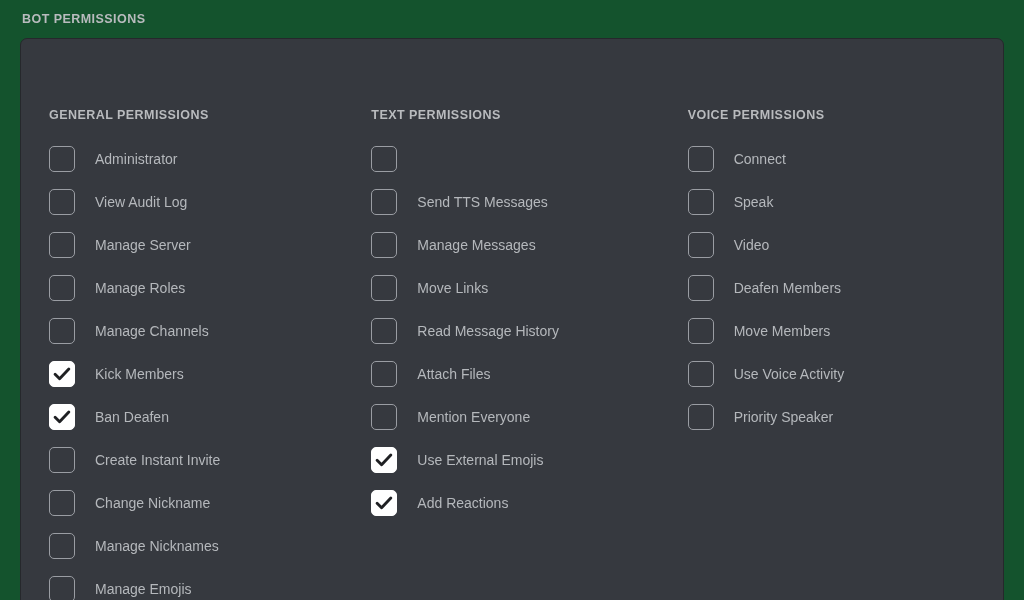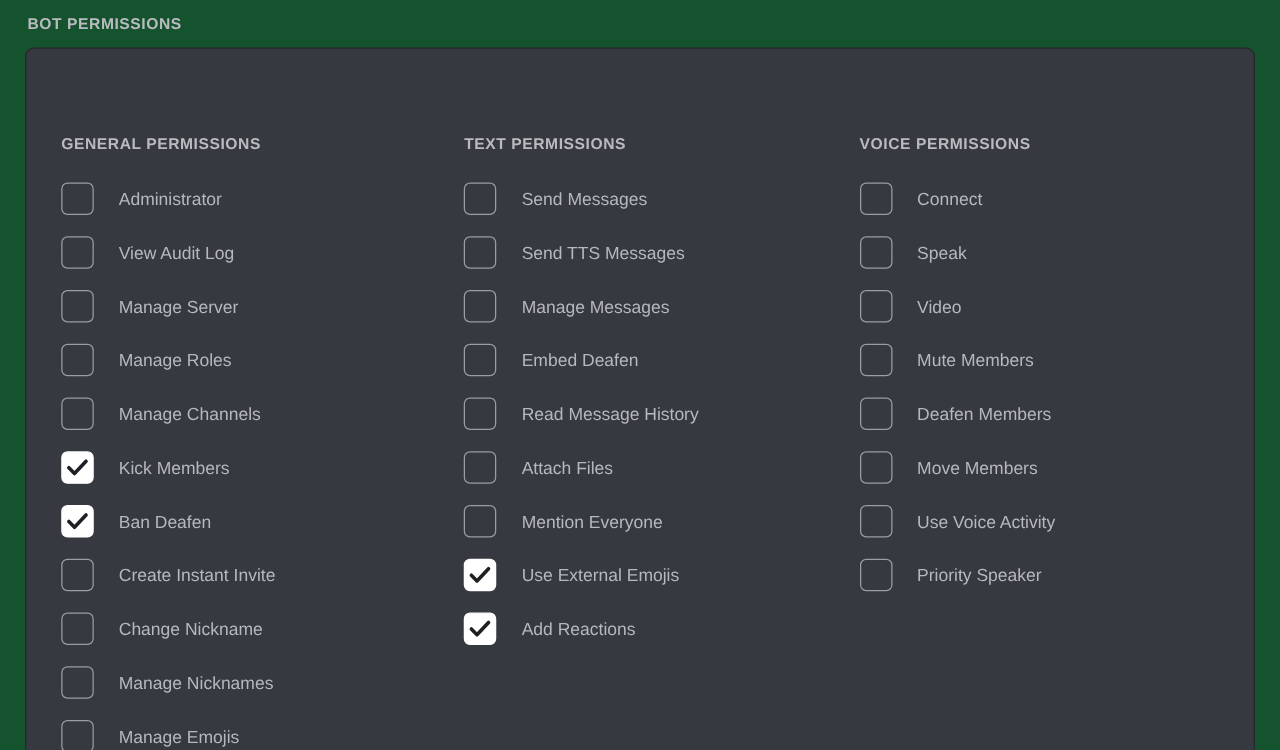--- a/index.html
+++ b/index.html
@@ -206,33 +206,32 @@
               <span class="perm-label">Manage Emojis</span>
             </li>
           </ul>
       </div>
 
       <div class="perm-column col-text">
         <div class="column-title">TEXT PERMISSIONS</div>
         <ul class="perm-list">
             <li class="perm-row">
               <span class="checkbox" role="checkbox" aria-checked="false"></span>
-              <span class="perm-label">Send Messages</span>
             </li>
             <li class="perm-row">
               <span class="checkbox" role="checkbox" aria-checked="false"></span>
               <span class="perm-label">Send TTS Messages</span>
             </li>
             <li class="perm-row">
               <span class="checkbox" role="checkbox" aria-checked="false"></span>
               <span class="perm-label">Manage Messages</span>
             </li>
             <li class="perm-row">
               <span class="checkbox" role="checkbox" aria-checked="false"></span>
-              <span class="perm-label">Embed Deafen</span>
+              <span class="perm-label">Move Links</span>
             </li>
             <li class="perm-row">
               <span class="checkbox" role="checkbox" aria-checked="false"></span>
               <span class="perm-label">Read Message History</span>
             </li>
             <li class="perm-row">
               <span class="checkbox" role="checkbox" aria-checked="false"></span>
               <span class="perm-label">Attach Files</span>
             </li>
             <li class="perm-row">
@@ -272,24 +271,20 @@
             <li class="perm-row">
               <span class="checkbox" role="checkbox" aria-checked="false"></span>
               <span class="perm-label">Speak</span>
             </li>
             <li class="perm-row">
               <span class="checkbox" role="checkbox" aria-checked="false"></span>
               <span class="perm-label">Video</span>
             </li>
             <li class="perm-row">
               <span class="checkbox" role="checkbox" aria-checked="false"></span>
-              <span class="perm-label">Mute Members</span>
-            </li>
-            <li class="perm-row">
-              <span class="checkbox" role="checkbox" aria-checked="false"></span>
               <span class="perm-label">Deafen Members</span>
             </li>
             <li class="perm-row">
               <span class="checkbox" role="checkbox" aria-checked="false"></span>
               <span class="perm-label">Move Members</span>
             </li>
             <li class="perm-row">
               <span class="checkbox" role="checkbox" aria-checked="false"></span>
               <span class="perm-label">Use Voice Activity</span>
             </li>

